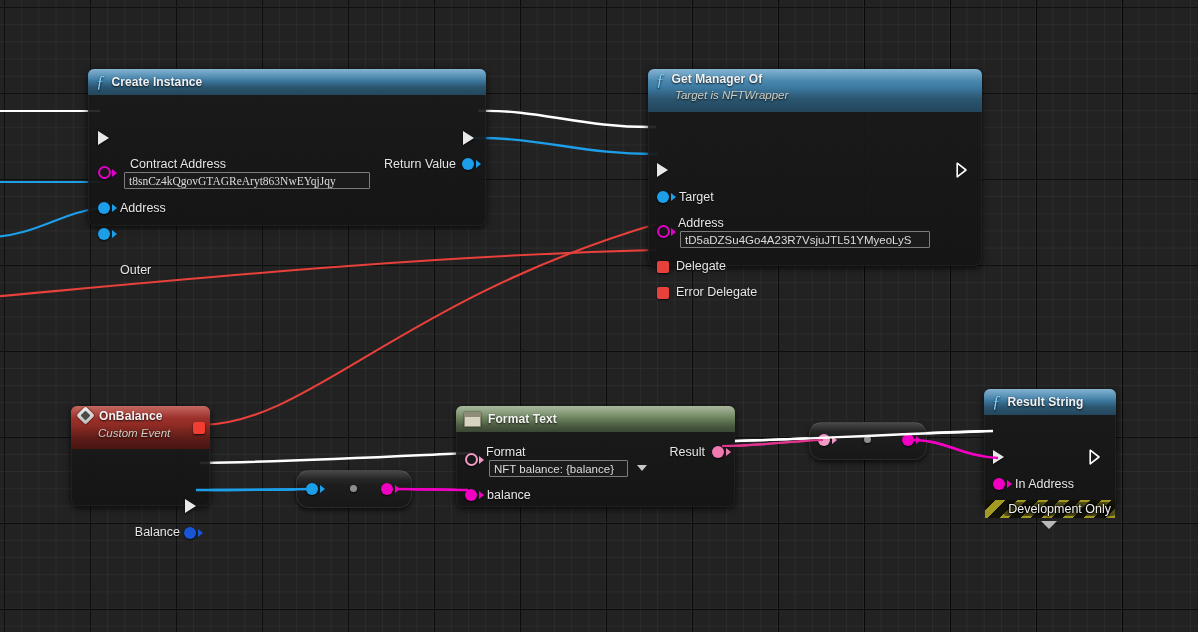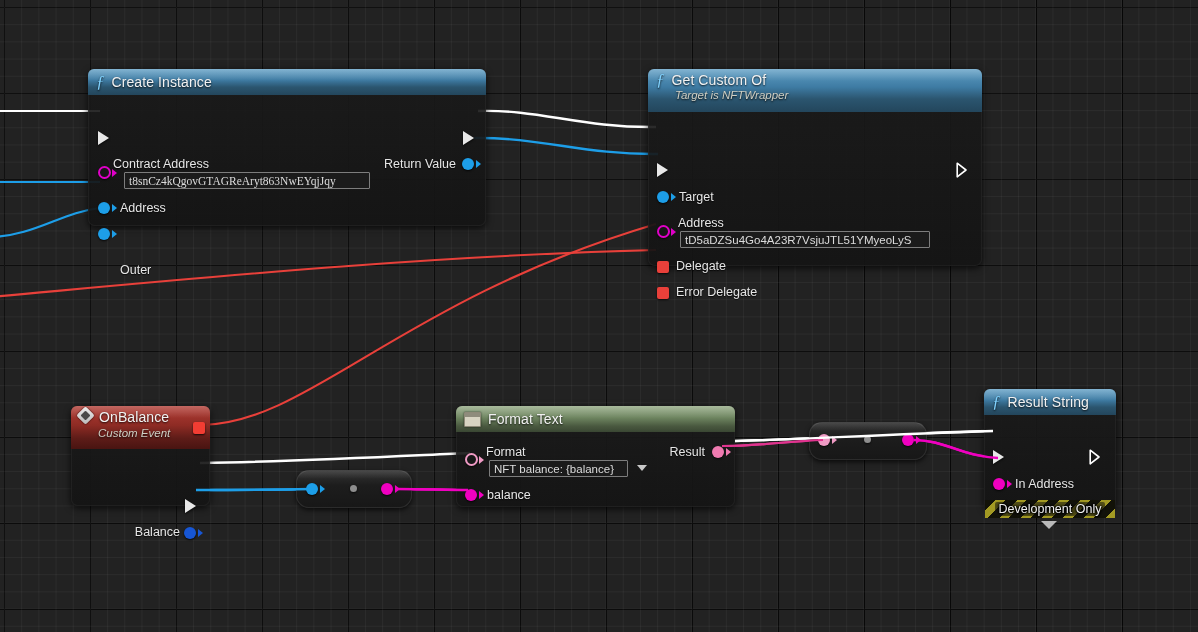--- a/index.html
+++ b/index.html
@@ -47,21 +47,21 @@
   .node .hdr.tall { height: 40px; align-items: flex-start; padding-top: 3px;}
   .hdr-fn  { background: linear-gradient(to bottom, #5f9ec4 0%, #3e7ba3 42%, #2b556f 70%, #23465c 100%); }
   .hdr-ev  { background: linear-gradient(to bottom, #b23d35 0%, #8e2b24 45%, #5e1c18 75%, #491411 100%); }
   .hdr-pure{ background: linear-gradient(to bottom, #90a680 0%, #6e8560 45%, #49583f 78%, #3a4733 100%); }
   .hdr .glow {
     position:absolute; left:0; top:0; right:0; height:12px;
     background: linear-gradient(to bottom, rgba(255,255,255,0.22), rgba(255,255,255,0));
     pointer-events:none;
   }
   .hdr-title {
-    font-size: 14px; color: #f2f2f2; font-weight: normal;
+    font-size: 12px; color: #f2f2f2; font-weight: bold;
     letter-spacing: 0.1px; position: relative; z-index:2;
     text-shadow: 0 1px 2px rgba(0,0,0,0.85);
     white-space: nowrap;
   }
   .hdr-sub {
     position: absolute; left: 27px; top: 20px;
     font-size: 11.5px; font-style: italic; color: #cfcfc4;
     text-shadow: 0 1px 2px rgba(0,0,0,0.85); z-index:2; white-space:nowrap;
   }
   .ico-f {
@@ -149,21 +149,21 @@
     border-right: 5px solid transparent;
     border-top: 6px solid #c8c8c8;
   }
   
   .devonly {
     position: absolute; left: 1px; right: 1px;
     height: 18px;
     background-image: repeating-linear-gradient(-45deg,
       #a39a23 0px, #a39a23 7px,
       #121208 7px, #121208 15px);
-    display: flex; align-items: center; justify-content: center;
+    display: flex; align-items: center; justify-content: flex-end;
   }
   .devonly span {
     font-size: 12.5px; color: #f0f0f0;
     text-shadow: 0 1px 2px #000, 0 0 4px #000, 1px 0 2px #000, -1px 0 2px #000;
     background: rgba(20,20,16,0.55); padding: 0 4px; border-radius:2px;
   }
   .collapse-arrow {
     position:absolute; width:0; height:0;
     border-left: 8px solid transparent;
     border-right: 8px solid transparent;
@@ -227,21 +227,21 @@
       <div class="glow"></div>
       <span class="ico-f">ƒ</span>
       <span class="hdr-title">Create Instance</span>
     </div>
     <div class="body">
 
       <div class="pin pin-exec" style="left:10px; top:36px;"></div>
 
       <div class="pin pin-exec" style="left:375px; top:36px;"></div>
 
-      <span class="pin-label" style="left:25px; top:62px;">Contract Address</span>
+      <span class="pin-label" style="left:42px; top:62px;">Contract Address</span>
       <div class="pin pin-ring" style="left:10px; top:71px;"></div>
       <div class="pin pin-arrow" style="left:24px; top:73.5px; color:#e000c8;"></div>
       <div class="txtfield" style="left:36px; top:77px; width:246px;font-family:Liberation Serif, serif;">t8snCz4kQgovGTAGReAryt863NwEYqjJqy</div>
 
       <div class="pin pin-dot" style="left:10px; top:107px; background:#1d9ee8;"></div>
       <div class="pin pin-arrow" style="left:24px; top:109px; color:#1d9ee8;"></div>
       <span class="pin-label" style="left:32px; top:106px;">Address</span>
 
       <div class="pin pin-dot" style="left:10px; top:133px; background:#1d9ee8;"></div>
       <div class="pin pin-arrow" style="left:24px; top:135px; color:#1d9ee8;"></div>
@@ -250,21 +250,21 @@
       <span class="pin-label r" style="right:30px; top:62px;">Return Value</span>
       <div class="pin pin-dot" style="left:374px; top:63px; background:#1d9ee8;"></div>
       <div class="pin pin-arrow" style="left:388px; top:65px; color:#1d9ee8;"></div>
     </div>
   </div>
 
   <div class="node" style="left:648px; top:69px; width:334px; height:197px;">
     <div class="hdr hdr-fn tall">
       <div class="glow"></div>
       <span class="ico-f">ƒ</span>
-      <span class="hdr-title">Get Custom Of</span>
+      <span class="hdr-title">Get Manager Of</span>
       <span class="hdr-sub">Target is NFTWrapper</span>
     </div>
     <div class="body">
 
       <div class="pin pin-exec" style="left:9px; top:51px;"></div>
 
       <div class="pin pin-exec-hollow" style="left:308px; top:50px;">
         <svg width="12" height="16" viewBox="0 0 12 16">
             <path d="M1.2,1.2 L10,8 L1.2,14.8 Z" fill="none" stroke="#ffffff" stroke-width="1.6" stroke-linejoin="round"></path>
           </svg>

